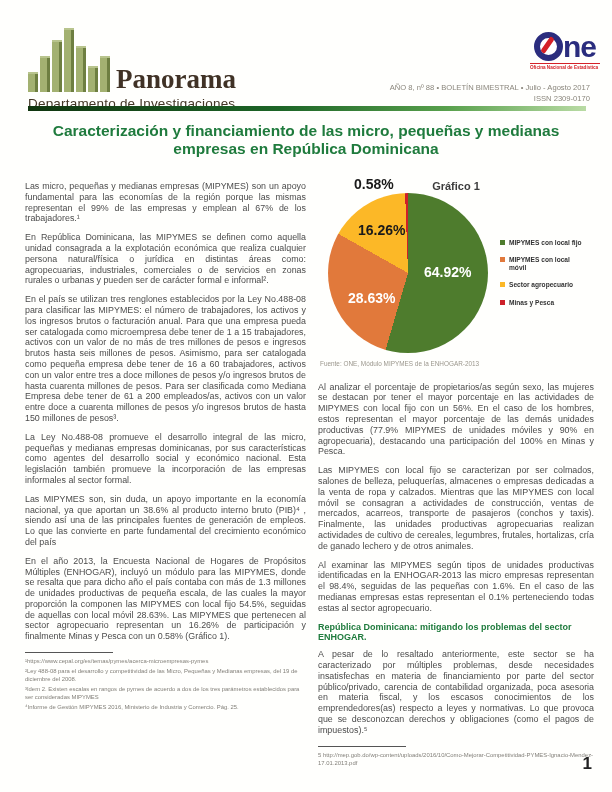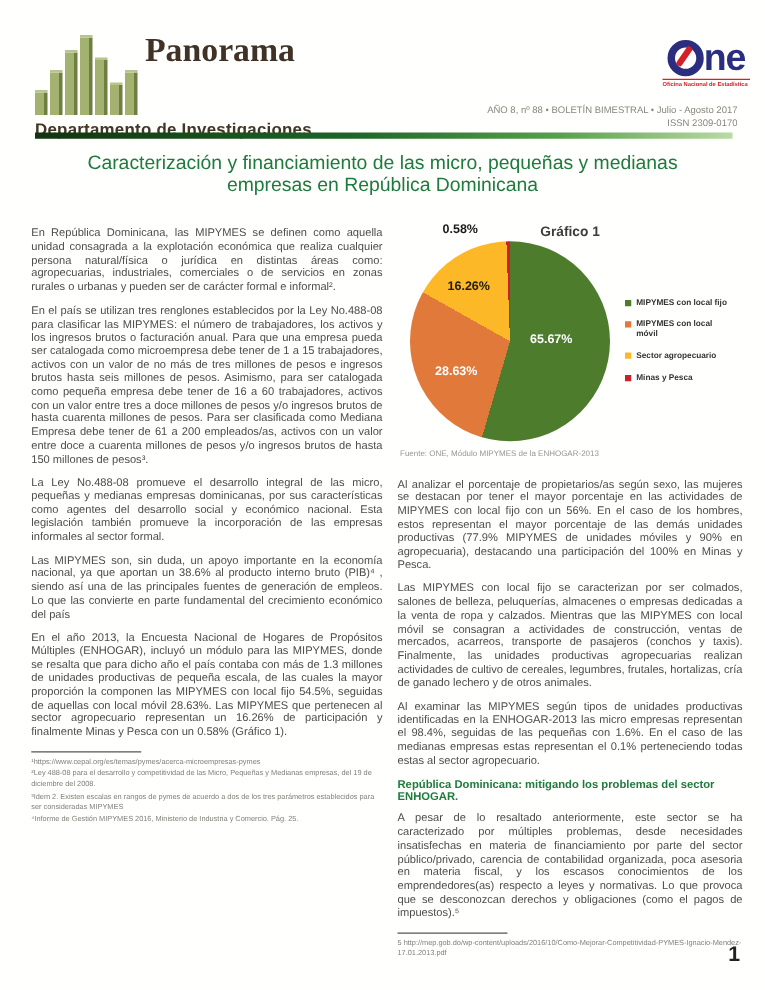--- a/index.html
+++ b/index.html
@@ -4,56 +4,56 @@
 <style>
   html,body { margin:0; padding:0; background:#e8e8e8; }
   .page {
     position:relative; width:612px; height:792px; margin:0 auto;
     background:#fffffd; overflow:hidden;
     font-family:"Liberation Sans", sans-serif; color:#4c4c4c;
   }
 
   
   .brand { position:absolute; left:28px; top:28px; }
-  .brand-row { display:flex; align-items:flex-start; }
+  .brand-row { display:flex; align-items:flex-end; }
   .bars { display:flex; align-items:flex-end; gap:2px; height:64px; margin-right:6px; }
   .bars div { width:10px; background:linear-gradient(to right,#a3b171 70%,#6e7f41 70%); border-top:2px solid #b8c48d; }
   .brand-title { font-family:"Liberation Serif", serif; font-weight:bold; color:#403226; line-height:0.92; font-size:27px; }
   .brand-title .l2 { display:block; margin-left:14px; }
-  .brand-sub { margin-top:4px; font-size:13.5px; font-weight:bold; color:#443627; letter-spacing:0.2px; }
+  .brand-sub { margin-top:4px; font-size:13.5px; font-weight:normal; color:#443627; letter-spacing:0.2px; }
 
   .one-logo { position:absolute; right:12px; top:32px; width:70px; text-align:left; }
   .one-word { display:flex; align-items:center; justify-content:center; }
   .one-o { position:relative; width:17px; height:17px; border:6px solid #2b2d7e; border-radius:50%; background:#fff; }
   .one-o span { position:absolute; left:5px; top:-2px; width:5px; height:18px; background:#d42027; transform:rotate(35deg); border-radius:2px; }
   .one-ne { font-size:30px; font-weight:bold; color:#2b2d7e; letter-spacing:-1px; line-height:0.8; }
   .one-tagline { margin-top:2px; font-size:4.6px; font-weight:bold; color:#d42027; border-top:1.5px solid #d42027; padding-top:1px; white-space:nowrap; }
 
   .issue { position:absolute; right:22px; top:82px; text-align:right; font-size:7.6px; color:#8a867c; line-height:1.45; }
 
   .rule { position:absolute; left:28px; right:26px; top:106px; height:4.5px;
     background:linear-gradient(to right,#10350f,#1d6527 45%,#58a04c 75%,#b9dba4); }
 
   
   .doc-title { position:absolute; left:40px; right:40px; top:122px; text-align:center;
-    color:#1f7b3d; font-weight:normal; font-size:15.5px; line-height:1.15; }
+    color:#1f7b3d; font-weight:bold; font-size:15.5px; line-height:1.15; }
 
   
   .col { position:absolute; top:181px; text-align:justify; font-size:8.9px; line-height:10.8px; }
   .col-left  { left:25px;  width:281px; }
   .col-right { left:318px; width:276px; }
   .col p { margin:0 0 8px 0; }
 
   
   .chart-title { text-align:center; font-weight:bold; font-size:11px; color:#3d3d3d; margin-bottom:1px; }
   .chart-sub { text-align:center; font-size:7.4px; line-height:1.25; color:#3d3d3d; margin-bottom:14px; }
   .chart-row { display:flex; align-items:center; margin-bottom:6px; }
   .pie-wrap { position:relative; width:160px; height:160px; margin-left:10px; flex:none; }
   .pie { width:160px; height:160px; border-radius:50%; }
-  .pie-label { position:absolute; font-weight:bold; font-size:10px; }
+  .pie-label { position:absolute; font-weight:bold; font-size:14px; }
   .pl0 { left:96px; top:74px; color:#ffffff; }
   .pl1 { left:20px; top:100px; color:#ffffff; }
   .pl2 { left:30px; top:32px; color:#1a1a1a; }
   .pl3 { left:26px; top:-14px; color:#1a1a1a; }
   .legend { margin-left:12px; display:flex; flex-direction:column; justify-content:center; gap:9px; width:86px; }
   .legend-item { display:flex; gap:4px; font-size:6.6px; font-weight:bold; color:#333; line-height:1.25; text-align:left; }
   .legend-item .sw { flex:none; width:5px; height:5px; margin-top:1px; }
   .chart-src { font-size:6.4px; color:#9a968c; margin:2px 0 12px 2px; text-align:left; }
 
   
@@ -100,20 +100,21 @@
   <div class="issue">
     <div>AÑO 8, nº 88  •  BOLETÍN BIMESTRAL  •  Julio - Agosto 2017</div>
     <div>ISSN 2309-0170</div>
   </div>
 
   <div class="rule"></div>
 
   <div class="doc-title">Caracterización y financiamiento de las micro, pequeñas y medianas empresas en República Dominicana</div>
 
   <div class="col col-left">
+    <p>Las micro, pequeñas y medianas empresas (MIPYMES) son un apoyo fundamental para las economías de la región porque las mismas representan el 99% de las empresas y emplean al 67% de los trabajadores.¹</p>
     <p>En República Dominicana, las MIPYMES se definen como aquella unidad consagrada a la explotación económica que realiza cualquier persona natural/física o jurídica en distintas áreas como: agropecuarias, industriales, comerciales o de servicios en zonas rurales o urbanas y pueden ser de carácter formal e informal².</p>
     <p>En el país se utilizan tres renglones establecidos por la Ley No.488-08 para clasificar las MIPYMES: el número de trabajadores, los activos y los ingresos brutos o facturación anual. Para que una empresa pueda ser catalogada como microempresa debe tener de 1 a 15 trabajadores, activos con un valor de no más de tres millones de pesos e ingresos brutos hasta seis millones de pesos. Asimismo, para ser catalogada como pequeña empresa debe tener de 16 a 60 trabajadores, activos con un valor entre tres a doce millones de pesos y/o ingresos brutos de hasta cuarenta millones de pesos. Para ser clasificada como Mediana Empresa debe tener de 61 a 200 empleados/as, activos con un valor entre doce a cuarenta millones de pesos y/o ingresos brutos de hasta 150 millones de pesos³.</p>
     <p>La Ley No.488-08 promueve el desarrollo integral de las micro, pequeñas y medianas empresas dominicanas, por sus características como agentes del desarrollo social y económico nacional. Esta legislación también promueve la incorporación de las empresas informales al sector formal.</p>
     <p>Las MIPYMES son, sin duda, un apoyo importante en la economía nacional, ya que aportan un 38.6% al producto interno bruto (PIB)⁴ , siendo así una de las principales fuentes de generación de empleos. Lo que las convierte en parte fundamental del crecimiento económico del país</p>
     <p>En el año 2013, la Encuesta Nacional de Hogares de Propósitos Múltiples (ENHOGAR), incluyó un módulo para las MIPYMES, donde se resalta que para dicho año el país contaba con más de 1.3 millones de unidades productivas de pequeña escala, de las cuales la mayor proporción la componen las MIPYMES con local fijo 54.5%, seguidas de aquellas con local móvil 28.63%. Las MIPYMES que pertenecen al sector agropecuario representan un 16.26% de participación y finalmente Minas y Pesca con un 0.58% (Gráfico 1).</p>
     <div class="fnsep"></div>
     <div class="footnotes">
       <div>¹https://www.cepal.org/es/temas/pymes/acerca-microempresas-pymes</div>
       <div>²Ley 488-08 para el desarrollo y competitividad de las Micro, Pequeñas y Medianas empresas, del 19 de diciembre del 2008.</div>
       <div>³Idem 2. Existen escalas en rangos de pymes de acuerdo a dos de los tres parámetros establecidos para ser consideradas MIPYMES</div>
@@ -121,21 +122,21 @@
     </div>
   </div>
 
   <div class="col col-right">
 
     <div class="chart-title">Gráfico 1</div>
 
     <div class="chart-row">
       <div class="pie-wrap">
         <div class="pie" style="background: conic-gradient(rgb(78, 124, 45) 0deg, rgb(78, 124, 45) 196.275deg, rgb(225, 121, 59) 196.275deg, rgb(225, 121, 59) 299.364deg, rgb(252, 184, 39) 299.364deg, rgb(252, 184, 39) 357.912deg, rgb(205, 32, 41) 357.912deg, rgb(205, 32, 41) 360deg);"></div>
-        <span class="pie-label pl0">65.67%</span>
+        <span class="pie-label pl0">64.92%</span>
         <span class="pie-label pl1">28.63%</span>
         <span class="pie-label pl2">16.26%</span>
         <span class="pie-label pl3">0.58%</span>
       </div>
       <div class="legend">
         <div class="legend-item">
           <span class="sw" style="background: rgb(78, 124, 45);"></span>
           <span>MIPYMES con local fijo</span>
         </div>
         <div class="legend-item">

